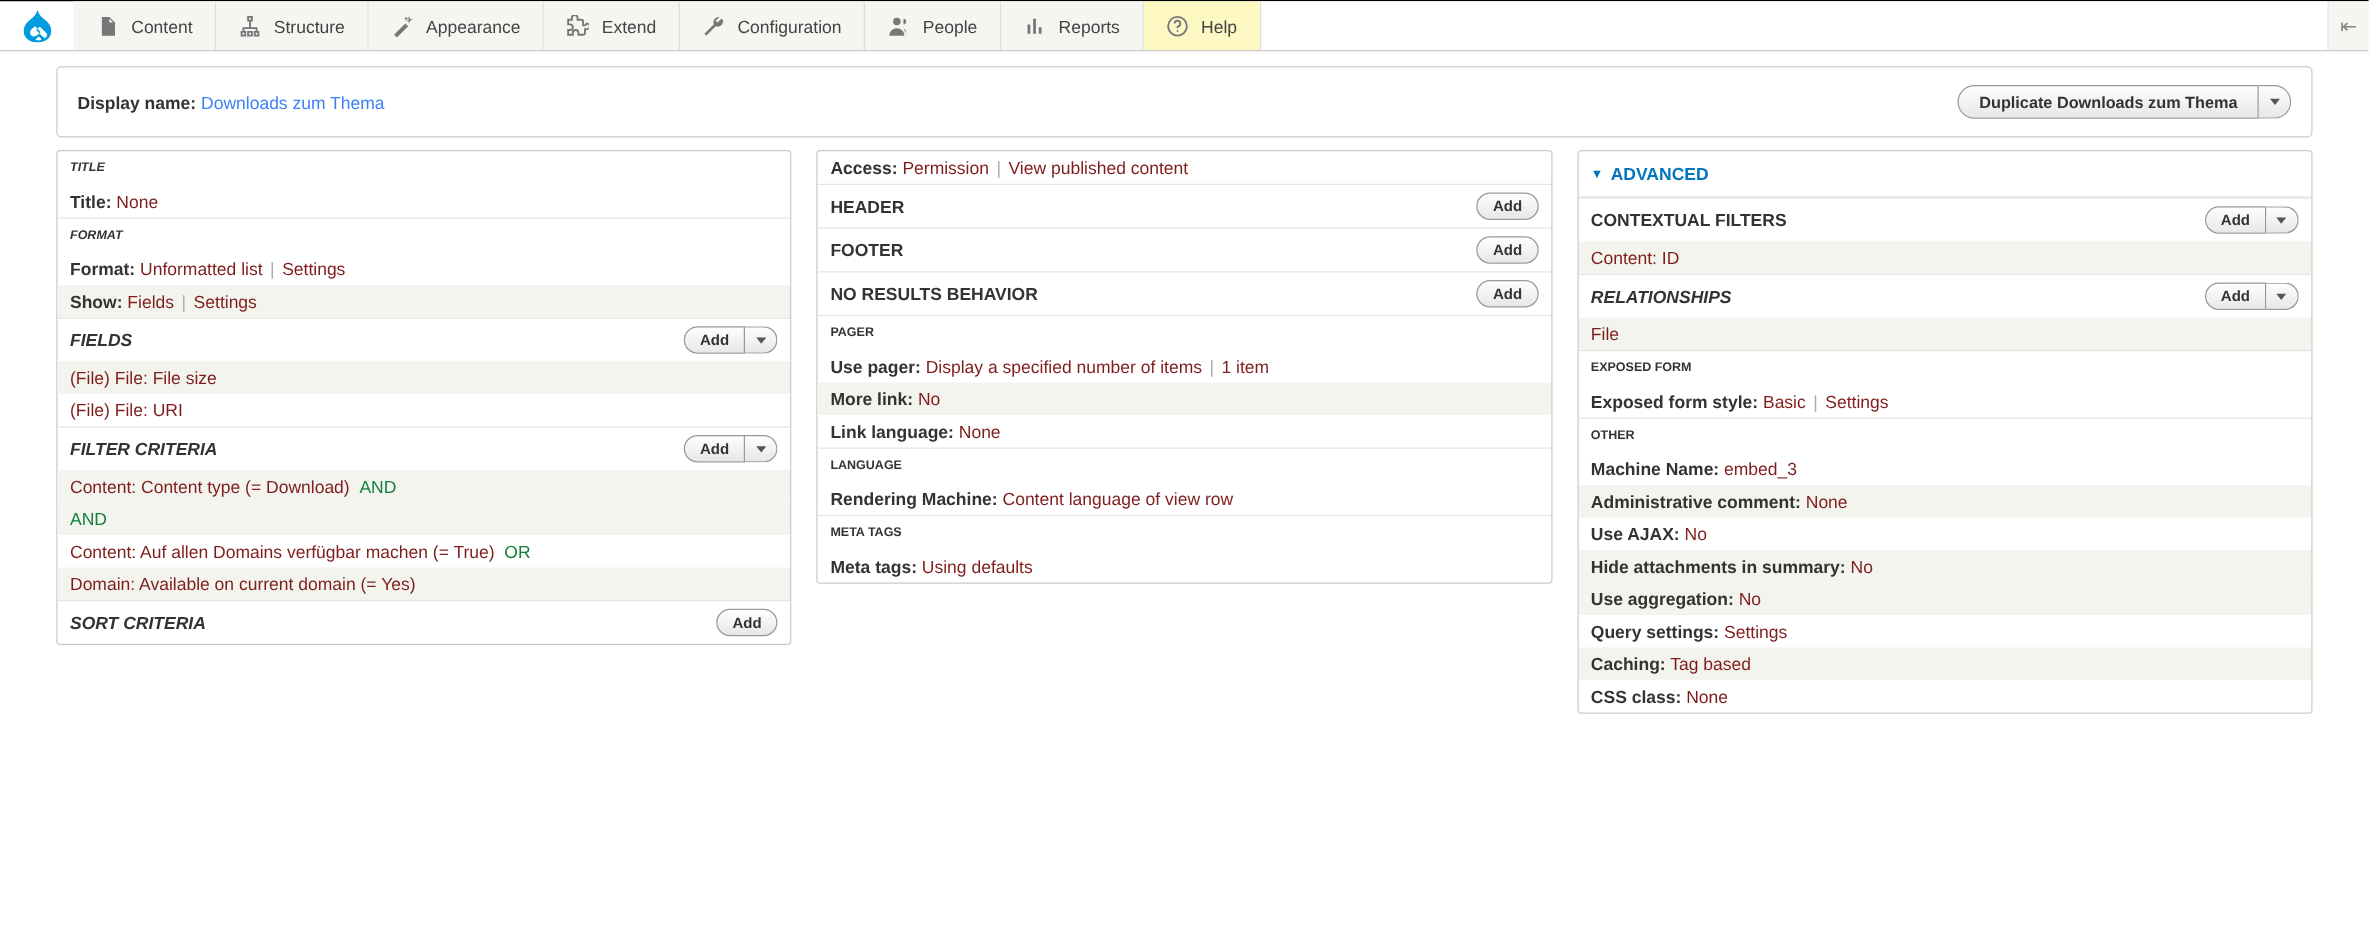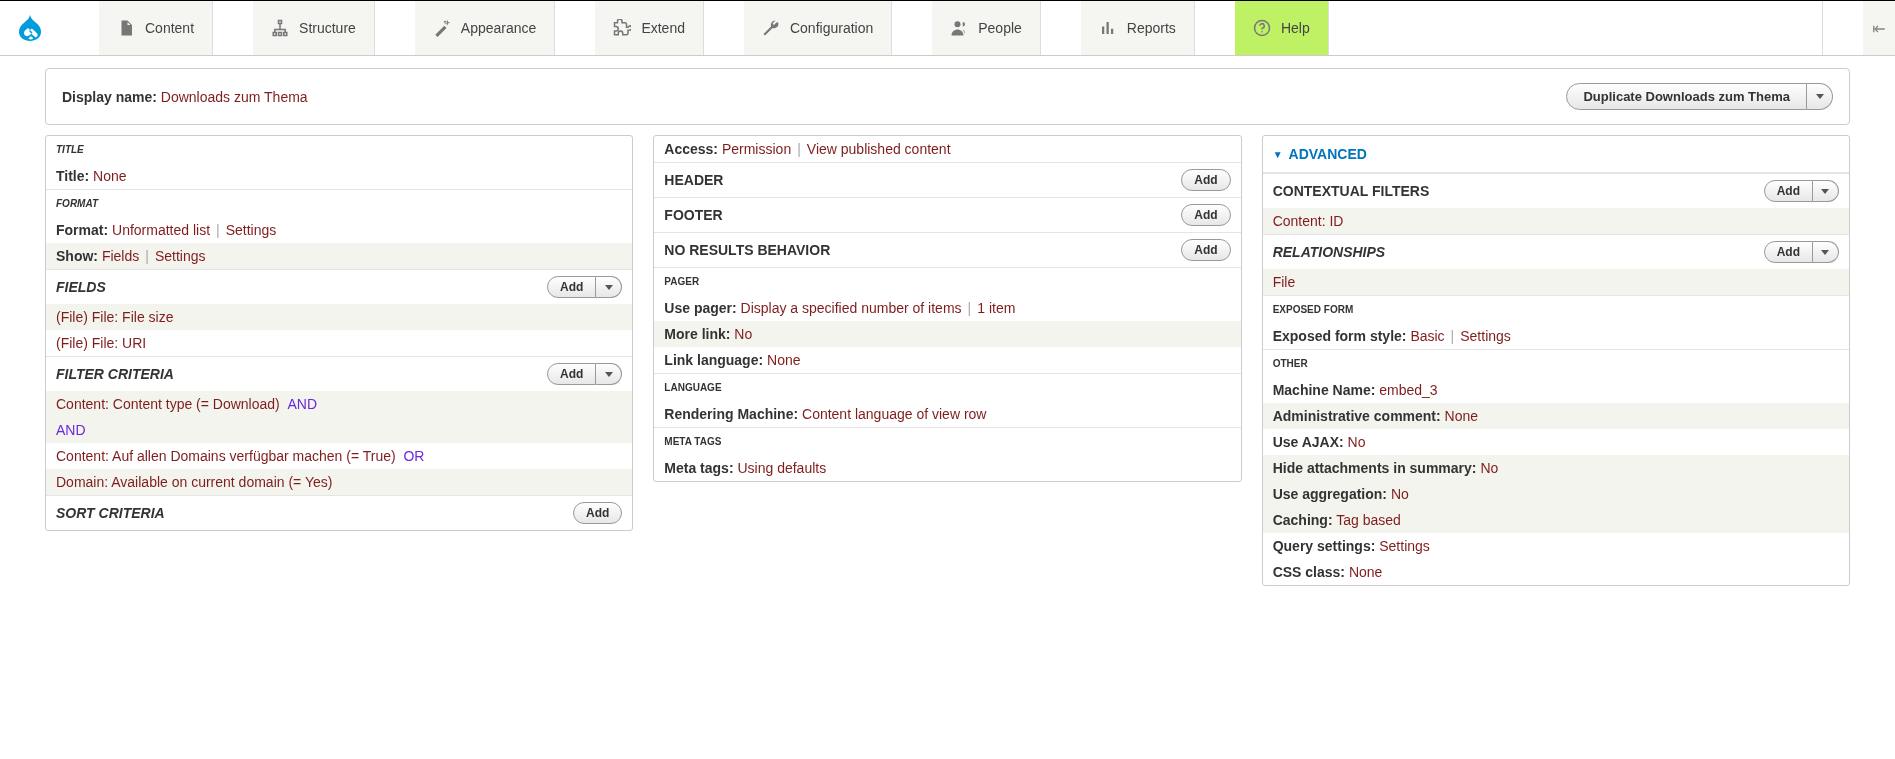--- a/index.html
+++ b/index.html
@@ -1,33 +1,33 @@
 <!DOCTYPE html>
 <html><head>
 <meta charset="utf-8">
 <style>
 * { margin:0; padding:0; box-sizing:border-box; }
 body { font-family:"Lucida Grande","Lucida Sans Unicode",Verdana,sans-serif; font-size:13px; background:#fff; color:#333; }
 
 
-.toolbar { height:56px; border-top:1px solid #000; border-bottom:1px solid #ccc; background:#fff; display:flex; align-items:stretch;gap:40px; }
+.toolbar { height:41px; border-top:1px solid #000; border-bottom:1px solid #ccc; background:#fff; display:flex; align-items:stretch; }
 .toolbar .logo { width:59px; display:flex; align-items:center; justify-content:center; }
 .toolbar .logo svg { width:26px; height:26px; }
 .toolbar-item { display:flex; align-items:center; padding:0 18px; border-right:1px solid #ddd; background:#f5f5f2; color:#444; cursor:pointer; font-size:14px; }
-.toolbar-item.active { background:#bef264; }
+.toolbar-item.active { background:#fef9c3; }
 .toolbar-item .icon { width:18px; height:18px; margin-right:10px; fill:#777; color:#777; }
 .toolbar .spacer { flex:1; border-right:1px solid #ddd; background:#fff; }
 .toolbar .edge { width:32px; display:flex; align-items:center; justify-content:center; background:#f5f5f2; color:#888; font-size:16px; }
 
 
 .page { padding:0 45px 30px; }
 .display-bar { border:1px solid #ccc; border-radius:4px; padding:14px 16px; margin-top:12px; display:flex; align-items:center; justify-content:space-between; font-size:14px; }
 .display-bar .lbl { color:#333; }
 .display-bar .lbl b { font-weight:bold; }
-.display-bar a { color:#7f1d1d; text-decoration:none; }
+.display-bar a { color:#3b82f6; text-decoration:none; }
 .display-bar .btns { display:flex; }
 .pill-btn { background:linear-gradient(#fefefe,#e7e7e7); border:1px solid #999; border-radius:14px; padding:5px 16px; font-size:13px; font-weight:bold; cursor:pointer; color:#333;text-align:center; }
 .pill-btn.small { padding:3px 12px; font-size:12px; }
 .split { display:flex; }
 .split .pill-btn { border-top-right-radius:0; border-bottom-right-radius:0; }
 .split .drop { background:linear-gradient(#fefefe,#e7e7e7); border:1px solid #999; border-left:none; border-top-right-radius:14px; border-bottom-right-radius:14px; width:26px; cursor:pointer; display:flex; align-items:center; justify-content:center; }
 .split .drop:after { content:""; border-left:4px solid transparent; border-right:4px solid transparent; border-top:5px solid #555; }
 
 
 .cols { display:flex; gap:20px; margin-top:10px; align-items:flex-start; }
@@ -42,21 +42,21 @@
 .sec-head.normal { font-style:normal; }
 .col3 .sec-head { font-style:italic; }
 .col3 .sec-head.normal { font-style:normal; }
 
 
 .row { padding:5px 10px; font-size:14px; }
 .row.alt { background:#f3f4ee; }
 .row .k { color:#333; font-weight:bold; }
 .row a, .link { color:#7f1d1d; text-decoration:none; }
 .sep { color:#aaa; padding:0 6px; }
-.andtext { color:#6d28d9; }
+.andtext { color:#15803d; }
 
 
 .adv-head { padding:10px; font-size:14px; font-weight:bold; border-bottom:1px solid #e5e5e5; cursor:pointer; display:flex; align-items:center; gap:6px; color:#0074bd; }
 .adv-head .tri { font-size:10px; }
 
 .row-btn { display:flex; align-items:center; justify-content:space-between; padding:6px 10px; font-size:14px; font-weight:bold; border-top:1px solid #e5e5e5; }
 .row-btn .lab { font-style:italic; }
 .col3 .row-btn .lab.norm { font-style:normal; }
 </style>
 </head>
@@ -228,19 +228,19 @@
 
       <div class="sec-head normal">EXPOSED FORM</div>
       <div class="row"><span class="k">Exposed form style:</span> <a href="#">Basic</a><span class="sep">|</span><a href="#">Settings</a></div>
 
       <div class="sec-head normal">OTHER</div>
       <div class="row"><span class="k">Machine Name:</span> <a href="#">embed_3</a></div>
       <div class="row alt"><span class="k">Administrative comment:</span> <a href="#">None</a></div>
       <div class="row"><span class="k">Use AJAX:</span> <a href="#">No</a></div>
       <div class="row alt"><span class="k">Hide attachments in summary:</span> <a href="#">No</a></div>
       <div class="row alt"><span class="k">Use aggregation:</span> <a href="#">No</a></div>
+      <div class="row"><span class="k">Query settings:</span> <a href="#">Settings</a></div>
       <div class="row alt"><span class="k">Caching:</span> <a href="#">Tag based</a></div>
-      <div class="row"><span class="k">Query settings:</span> <a href="#">Settings</a></div>
       <div class="row"><span class="k">CSS class:</span> <a href="#">None</a></div>
     </div>
 
   </div>
 </div>
 
 </body></html>

